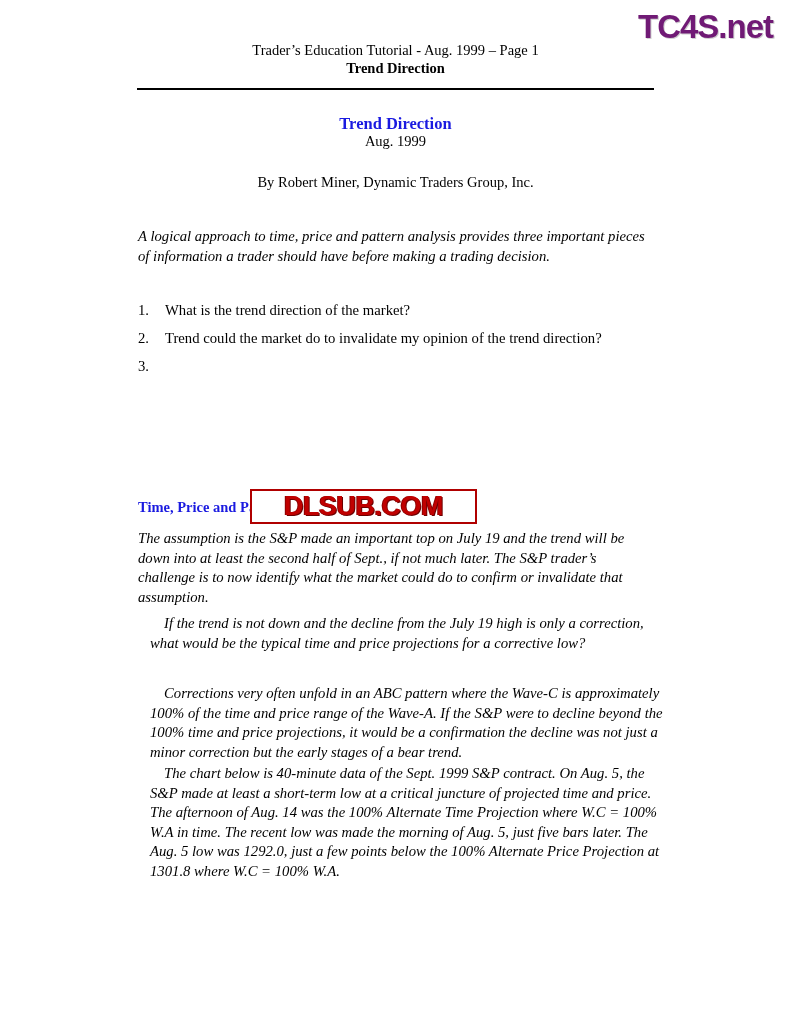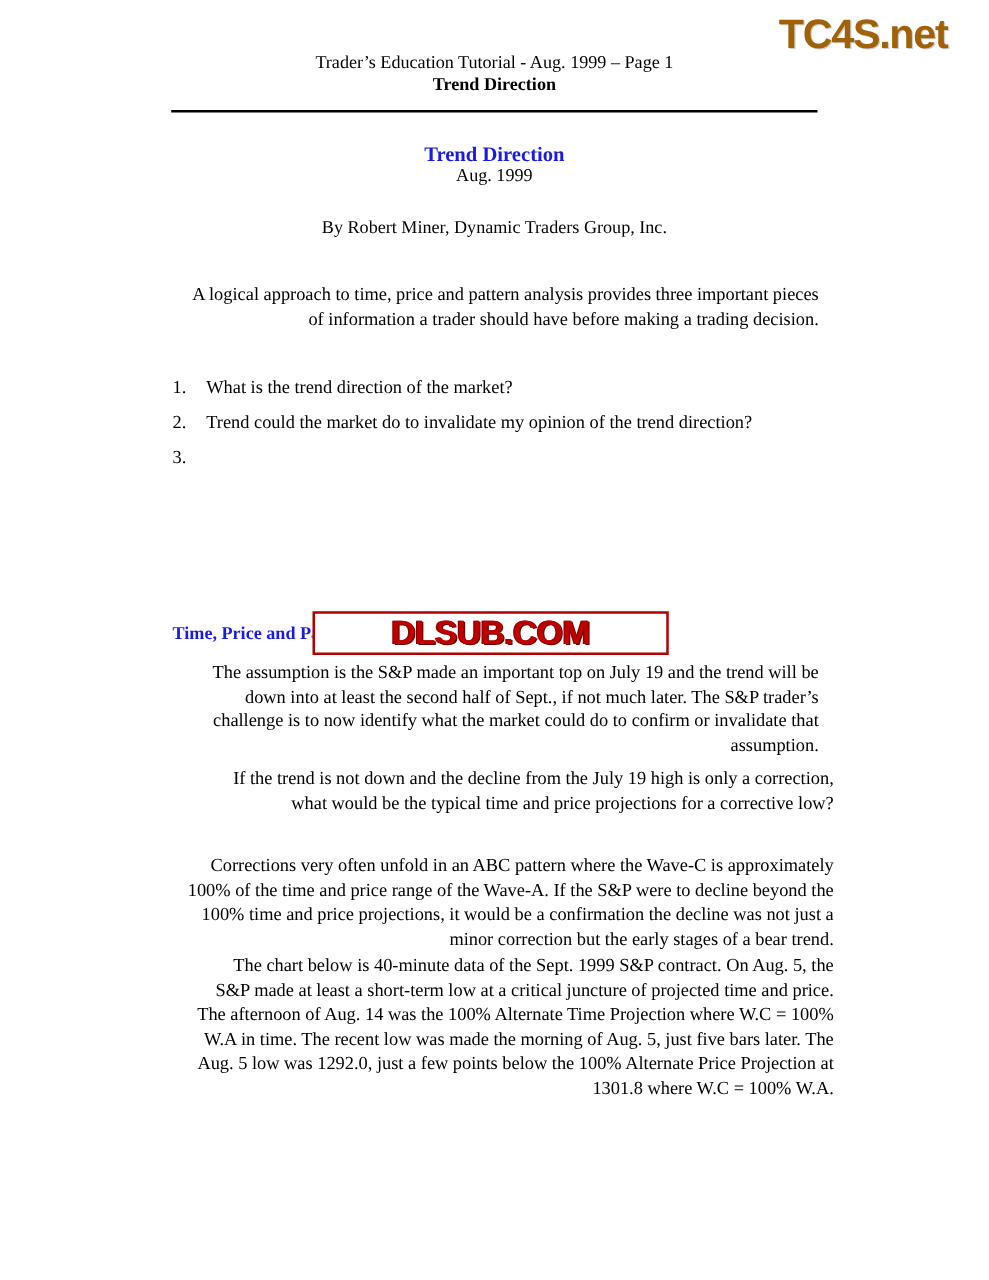--- a/index.html
+++ b/index.html
@@ -21,27 +21,27 @@
     left: 0;
     top: 0;
     width: 791px;
     height: 1024px;
     background: #ffffff;
   }
 
   
   .tc4s {
     position: absolute;
-    right: 33px;
+    right: 18px;
     top: 8px;
     font-family: "Liberation Sans", sans-serif;
     font-weight: bold;
     font-size: 33px;
     letter-spacing: -1px;
-    color: #a16207;
+    color: #701a75;
     text-shadow: 1px 1px 0 #cfcfcf;
   }
 
   
   .header {
     position: absolute;
     left: 137px;
     top: 42px;
     width: 517px;
     text-align: center;
@@ -91,21 +91,22 @@
     font-size: 14.5px;
   }
 
   
   .body-text {
     position: absolute;
     left: 138px;
     width: 517px;
     font-size: 14.7px;
     line-height: 19.5px;
-    text-align: right;
+    text-align: left;
+    font-style: italic;
   }
 
   .p-intro { top: 227px; }
 
   .numlist {
     position: absolute;
     left: 138px;
     top: 301px;
     width: 517px;
     font-size: 14.7px;
@@ -138,21 +139,21 @@
   .p-corr   { top: 684px; }
   .p-chart  { top: 764px; }
 
   .indent { text-indent: 14px; margin-left: 12px; }
 
   
   .dlsub {
     position: absolute;
     left: 250px;
     top: 489px;
-    width: 285px;
+    width: 227px;
     height: 35px;
     background: #ffffff;
     border: 2px solid #b00000;
     box-sizing: border-box;
     display: flex;
     align-items: center;
     justify-content: center;
   }
   .dlsub span {
     font-family: "Liberation Sans", sans-serif;

